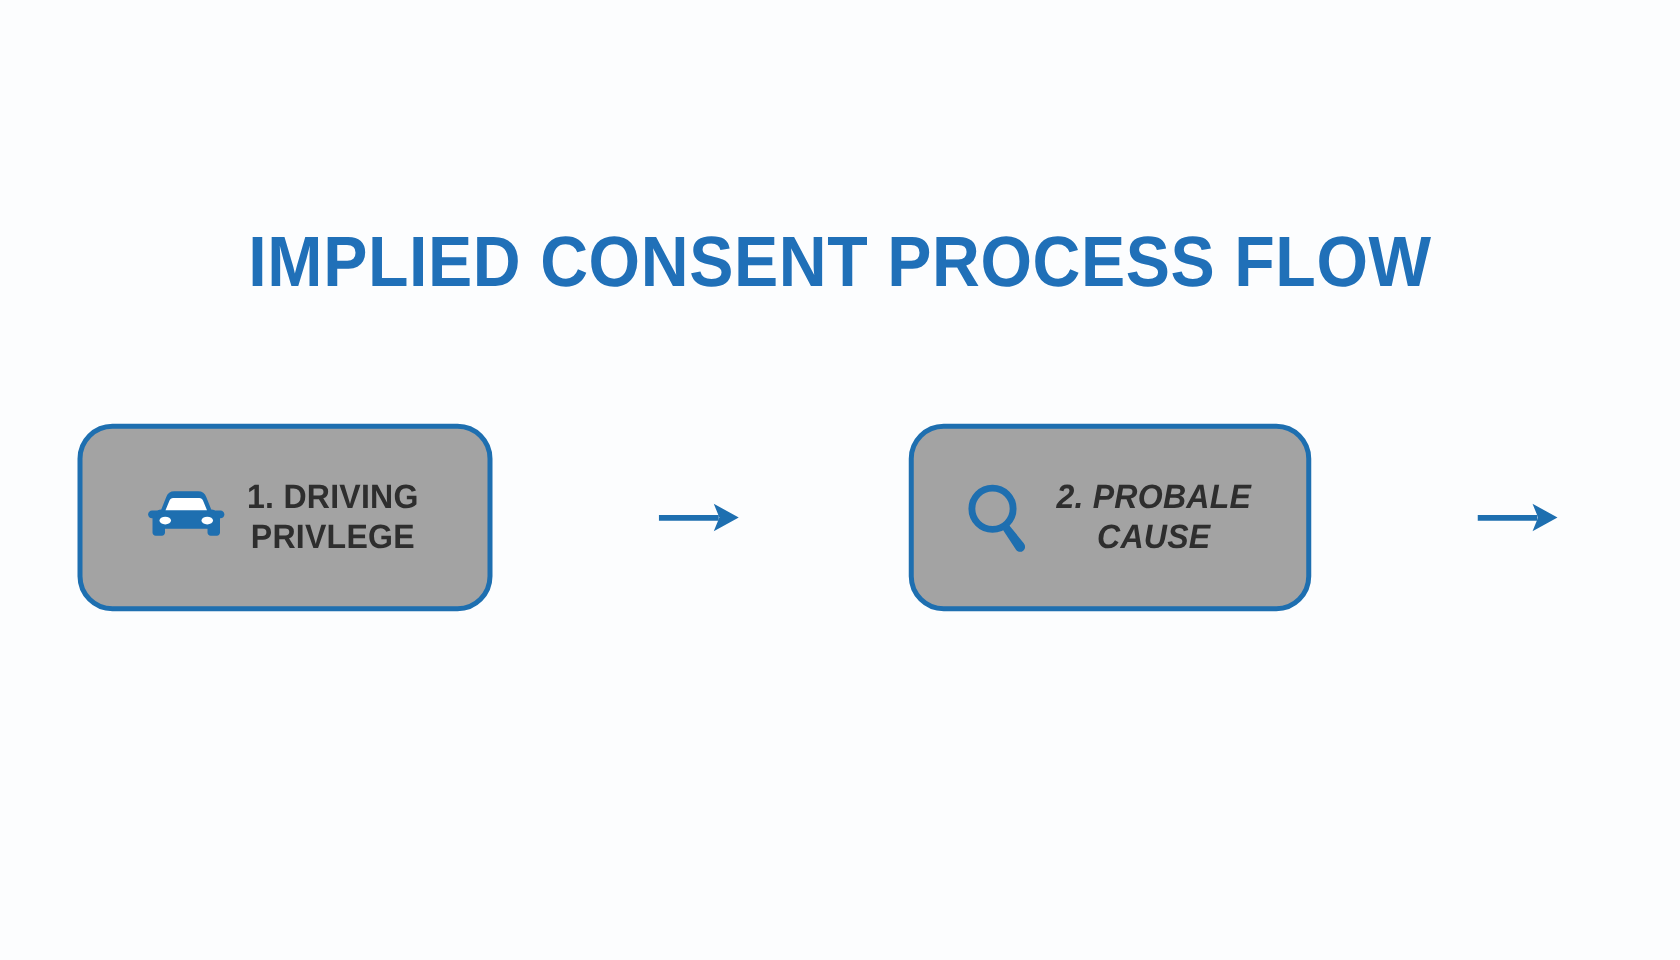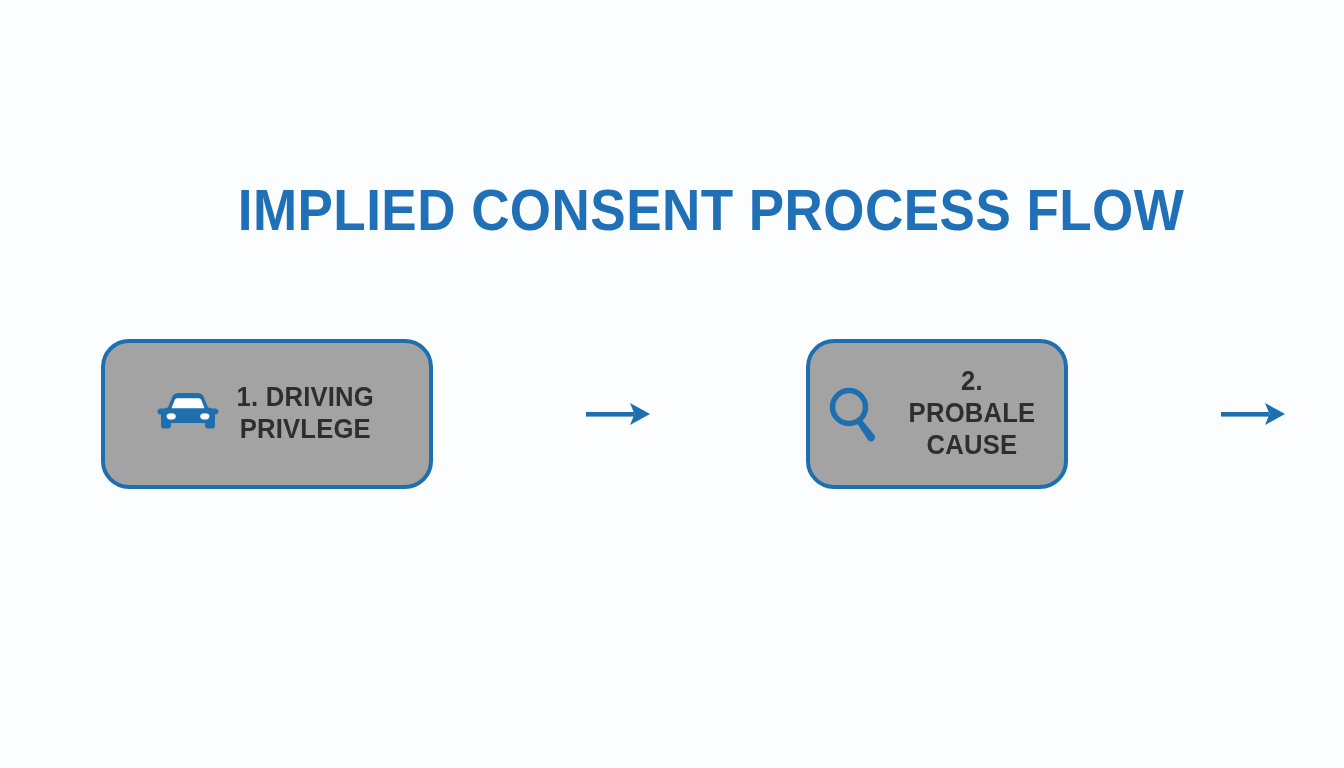--- a/index.html
+++ b/index.html
@@ -11,21 +11,20 @@
     height: 768px;
     background: #fcfdfe;
     font-family: "Liberation Sans", sans-serif;
     overflow: hidden;
     position: relative;
   }
 
   .canvas {
     position: absolute;
     inset: 0;
-    margin-left: 39px;
   }
 
   
   .title {
     position: absolute;
     top: 182px;
     left: 0;
     width: 1344px;
     text-align: center;
     color: #2070b8;
@@ -60,21 +59,21 @@
     background: #a3a3a3;
     display: flex;
     flex-direction: row;
     align-items: center;
     justify-content: center;
     gap: 14px;
     padding: 0 16px;
   }
 
   .box-1 { width: 332px; }
-  .box-2 { width: 262px; }
+  .box-2 { width: 322px; font-style: italic; }
   .box-3 { width: 328px; }
 
   .step-label {
     color: #2e2e2e;
     font-family: "Liberation Sans Narrow", "Liberation Sans", sans-serif;
     font-weight: 700;
     font-size: 27px;
     line-height: 1.18;
     text-align: center;
     letter-spacing: 0.2px;

